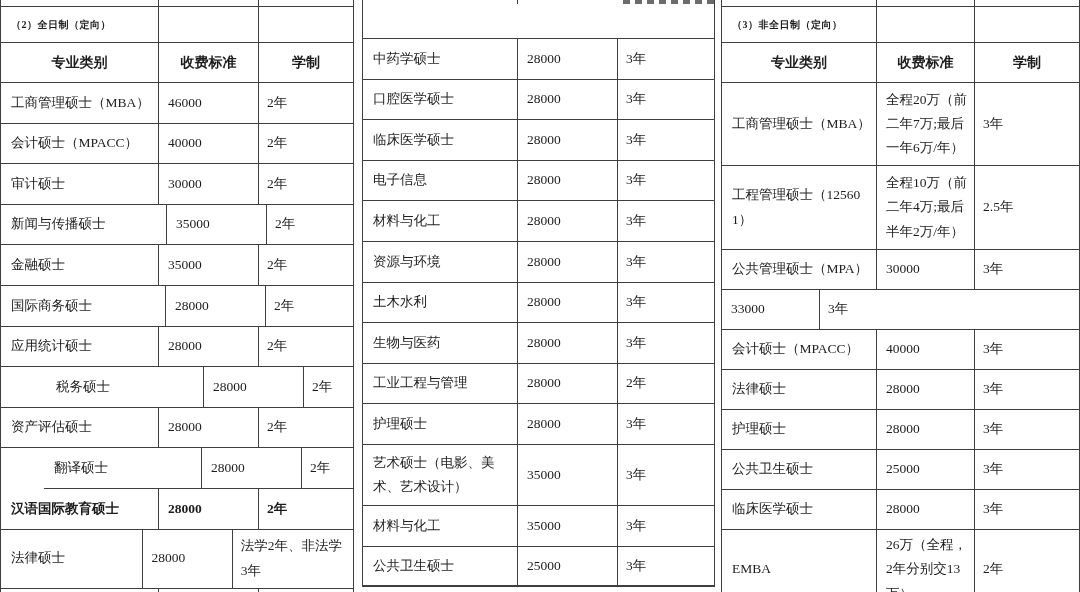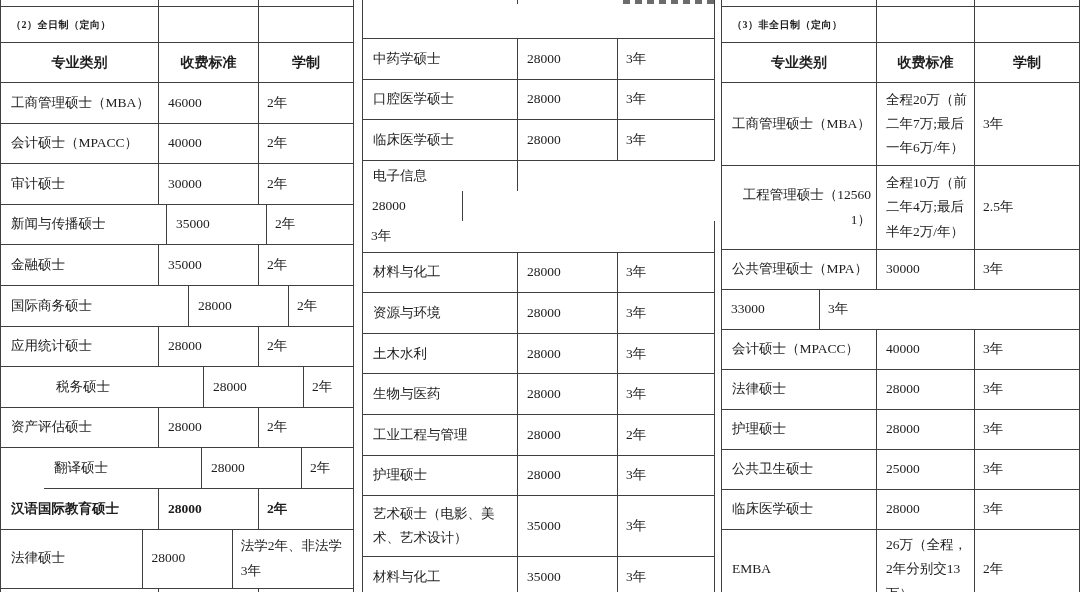--- a/index.html
+++ b/index.html
@@ -73,21 +73,21 @@
         <div class="cell c0" style="width: 166px;">新闻与传播硕士</div>
         <div class="cell c1" style="width: 100px;">35000</div>
         <div class="cell c2">2年</div>
       </div>
       <div class="row" style="min-height: 40.6px;">
         <div class="cell c0" style="width: 158px;">金融硕士</div>
         <div class="cell c1" style="width: 100px;">35000</div>
         <div class="cell c2">2年</div>
       </div>
       <div class="row" style="min-height: 40.6px;">
-        <div class="cell c0" style="width: 188px; text-align: right;">国际商务硕士</div>
+        <div class="cell c0" style="width: 165px; text-align: right;">国际商务硕士</div>
         <div class="cell c1" style="width: 100px;">28000</div>
         <div class="cell c2">2年</div>
       </div>
       <div class="row" style="min-height: 40.6px;">
         <div class="cell c0" style="width: 158px;">应用统计硕士</div>
         <div class="cell c1" style="width: 100px;">28000</div>
         <div class="cell c2">2年</div>
       </div>
       <div class="row" style="min-height: 40.6px; padding-left: 45px;">
         <div class="cell c0" style="width: 158px;">税务硕士</div>
@@ -132,21 +132,21 @@
       <div class="row" style="min-height: 40.6px;">
         <div class="cell c0" style="width: 155px;">口腔医学硕士</div>
         <div class="cell c1" style="width: 100px;">28000</div>
         <div class="cell c2">3年</div>
       </div>
       <div class="row" style="min-height: 40.6px;">
         <div class="cell c0" style="width: 155px;">临床医学硕士</div>
         <div class="cell c1" style="width: 100px;">28000</div>
         <div class="cell c2">3年</div>
       </div>
-      <div class="row" style="min-height: 40.6px; flex-direction: column;">
+      <div class="row" style="min-height: 40.6px;">
         <div class="cell c0" style="width: 155px;">电子信息</div>
         <div class="cell c1" style="width: 100px;">28000</div>
         <div class="cell c2">3年</div>
       </div>
       <div class="row" style="min-height: 40.6px;">
         <div class="cell c0" style="width: 155px;">材料与化工</div>
         <div class="cell c1" style="width: 100px;">28000</div>
         <div class="cell c2">3年</div>
       </div>
       <div class="row" style="min-height: 40.6px;">
@@ -207,21 +207,21 @@
         <div class="cell hd" style="width: 155px;">专业类别</div>
         <div class="cell hd" style="width: 98px;">收费标准</div>
         <div class="cell hd">学制</div>
       </div>
       <div class="row" style="min-height: 83px;">
         <div class="cell c0" style="width: 155px;">工商管理硕士（MBA）</div>
         <div class="cell c1" style="width: 98px;">全程20万（前二年7万;最后一年6万/年）</div>
         <div class="cell c2">3年</div>
       </div>
       <div class="row" style="min-height: 84px;">
-        <div class="cell c0" style="width: 155px; text-align: right;">工程管理硕士（125601）</div>
+        <div class="cell c0" style="width: 155px;">工程管理硕士（125601）</div>
         <div class="cell c1" style="width: 98px;">全程10万（前二年4万;最后半年2万/年）</div>
         <div class="cell c2">2.5年</div>
       </div>
       <div class="row" style="min-height: 40px;">
         <div class="cell c0" style="width: 155px;">公共管理硕士（MPA）</div>
         <div class="cell c1" style="width: 98px;">30000</div>
         <div class="cell c2">3年</div>
       </div>
       <div class="row" style="min-height: 40px;">
         <div class="cell c1" style="width: 98px;">33000</div>

